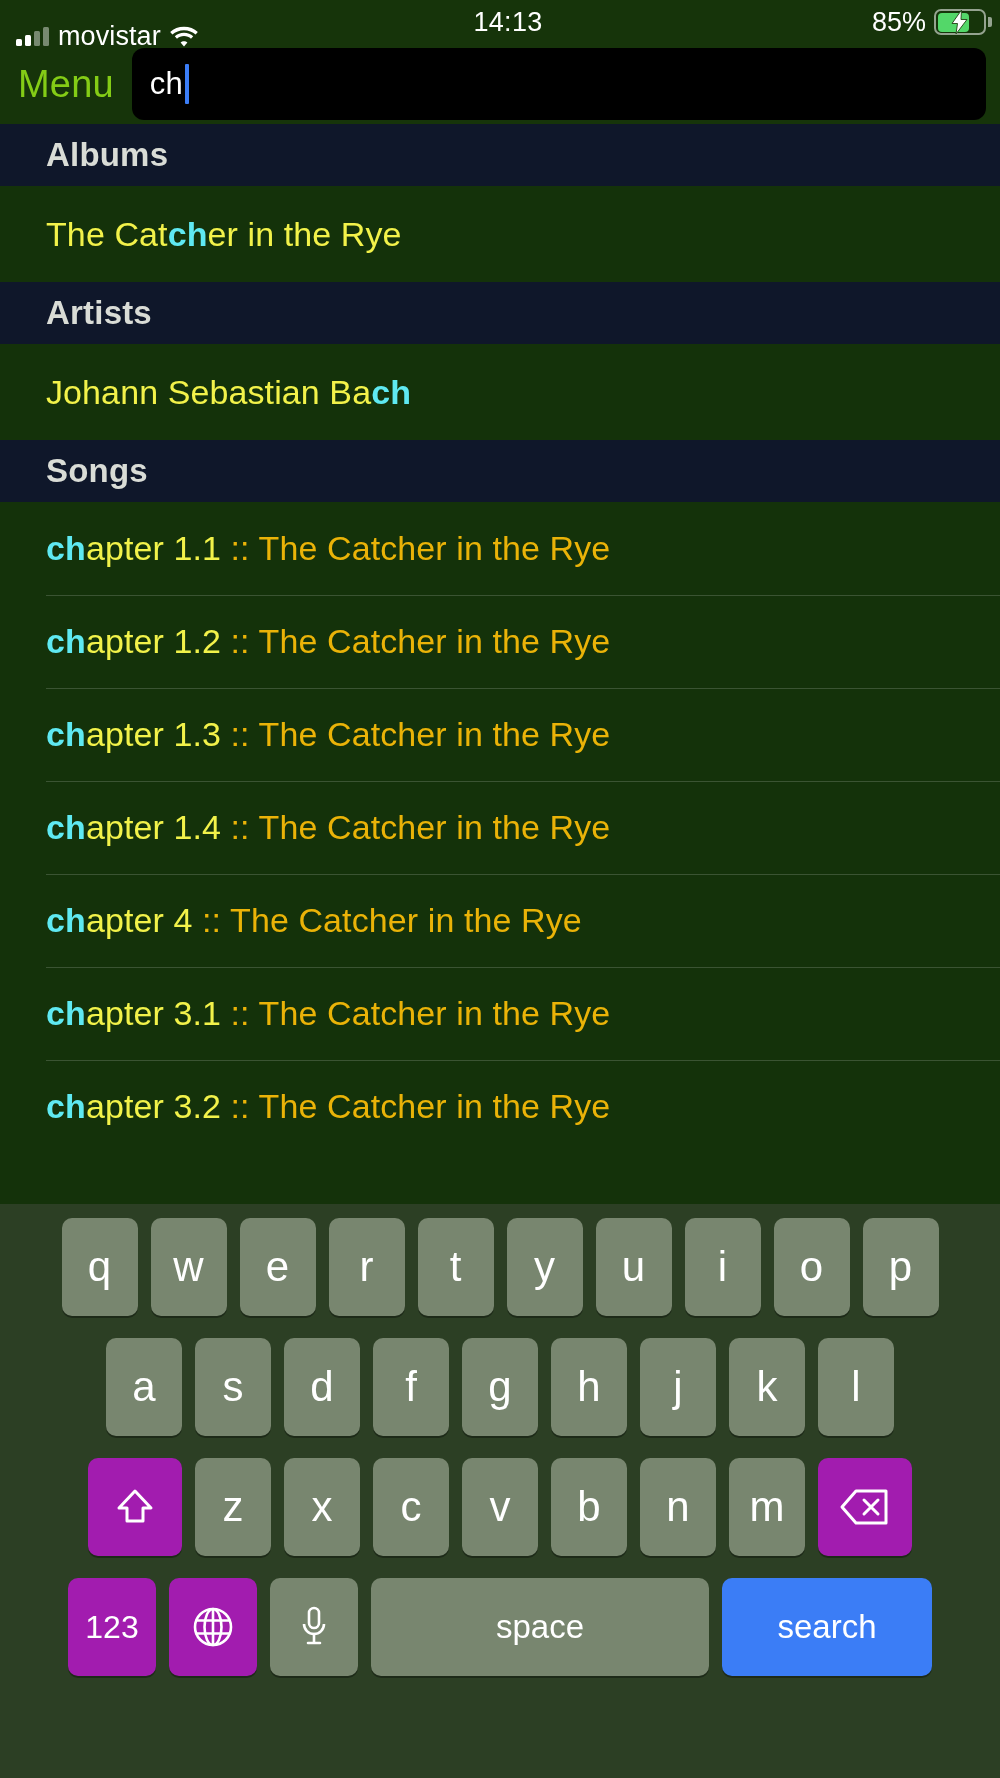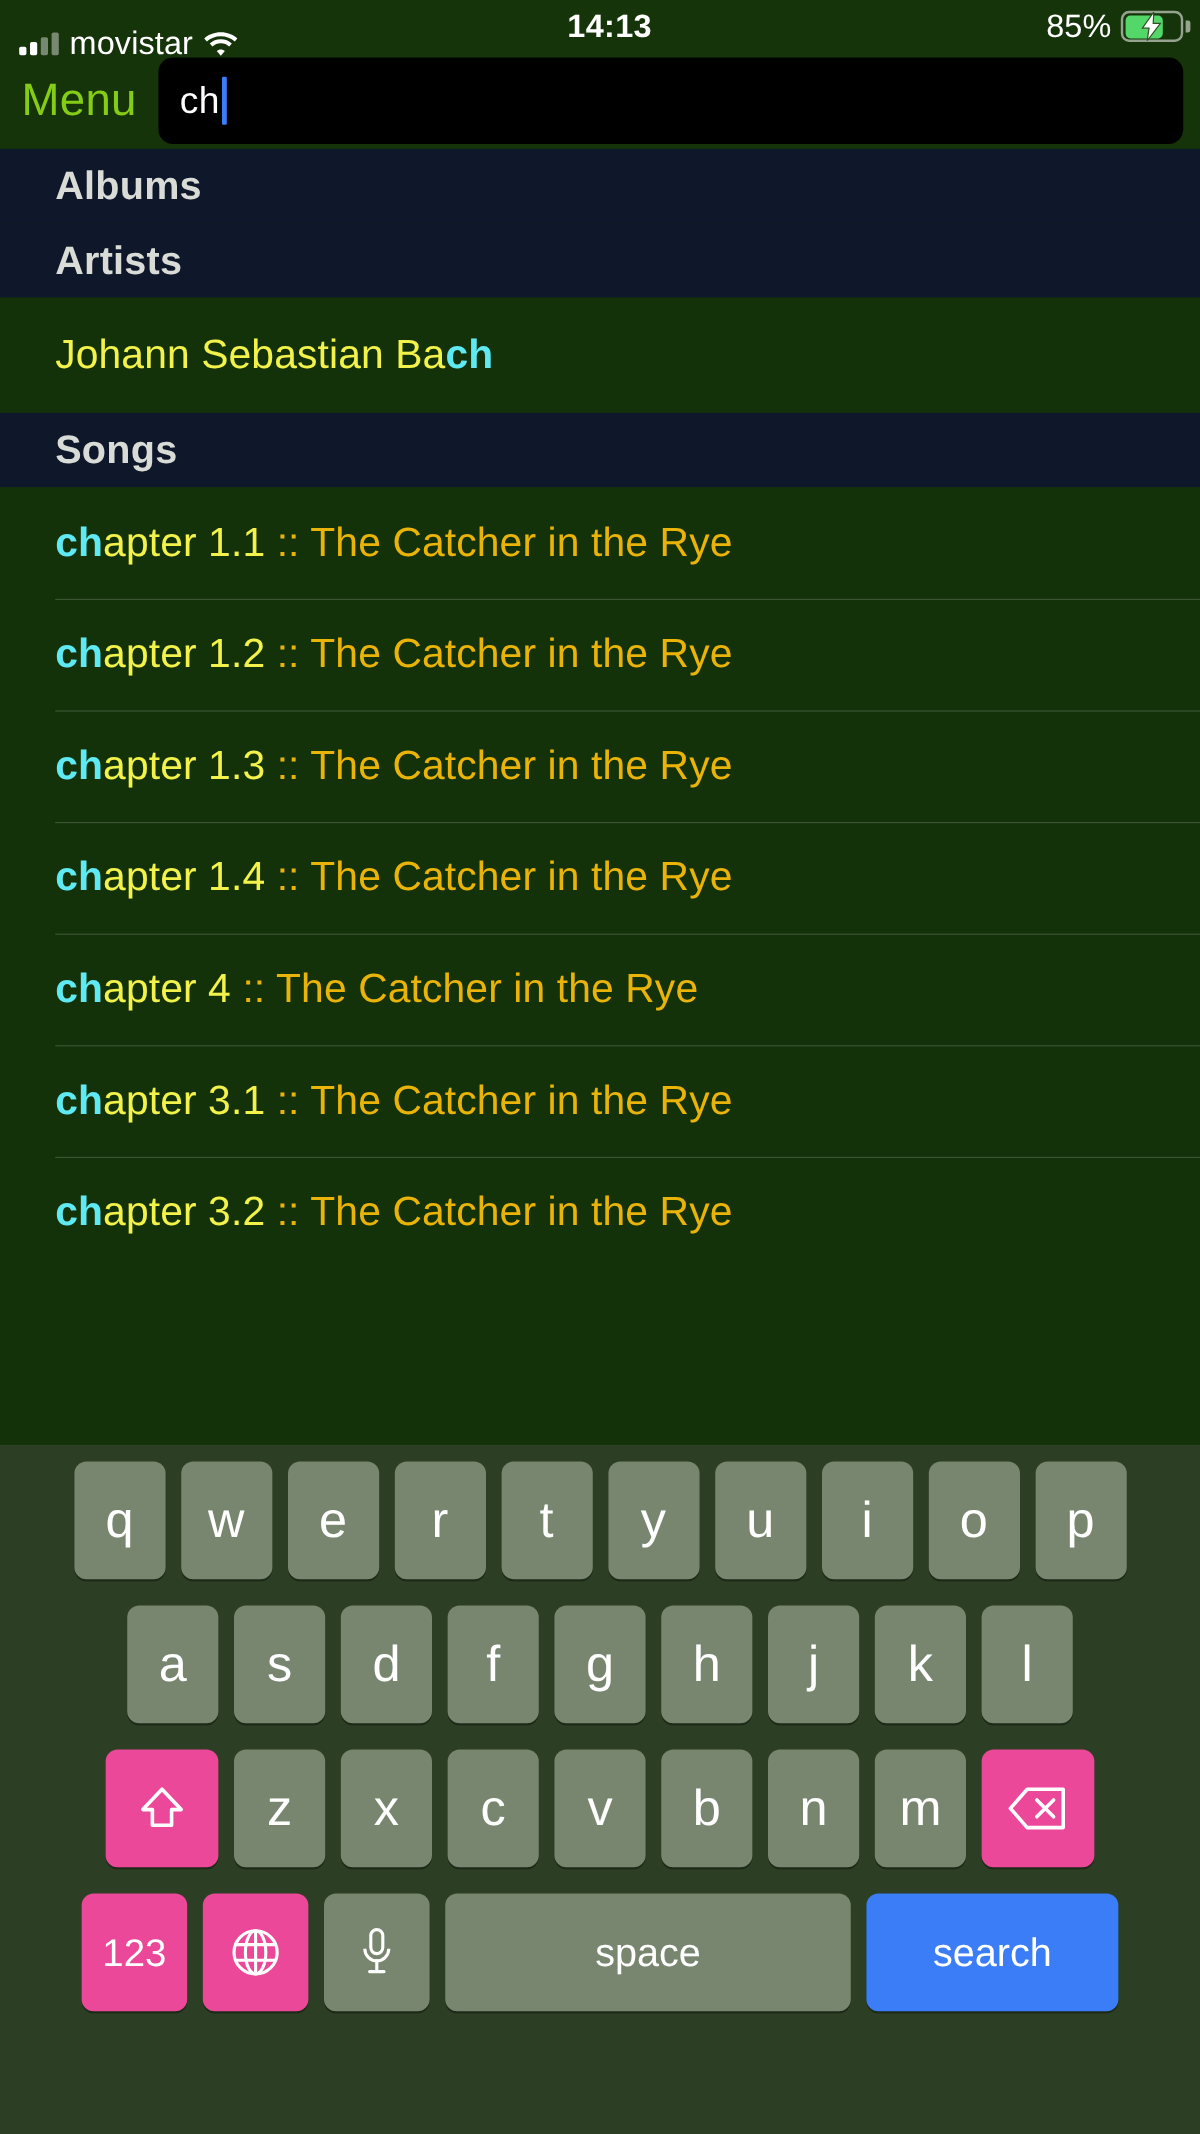--- a/index.html
+++ b/index.html
@@ -18,21 +18,21 @@
   }
   .sb-left{ position:absolute; left:16px; display:flex; align-items:center; gap:9px;margin-top:28px; }
   .bars{ display:flex; align-items:flex-end; gap:3px; height:20px; }
   .bars i{ display:block; width:6px; border-radius:1.5px; background:#ffffff; }
   .bars i.b1{ height:7px; }
   .bars i.b2{ height:11px; }
   .bars i.b3{ height:15px; opacity:.42; }
   .bars i.b4{ height:19px; opacity:.42; }
   .carrier{ font-size:27px; letter-spacing:.1px; }
   .wifi{ width:28px; height:21px; position:relative; }
-  .sb-center{ position:absolute; left:16px; right:0; text-align:center; font-size:27px; font-weight:700; letter-spacing:.3px; }
+  .sb-center{ position:absolute; left:16px; right:0; text-align:center; font-size:27px; font-weight:400; letter-spacing:.3px; }
   .sb-right{ position:absolute; right:14px; display:flex; align-items:center; gap:8px; }
   .batt-pct{ font-size:27px; }
   .batt{ position:relative; width:52px; height:26px; }
   .batt-body{
     position:absolute; inset:0; border:2.5px solid rgba(255,255,255,.55);
     border-radius:7px;
   }
   .batt-fill{
     position:absolute; left:3.5px; top:3.5px; bottom:3.5px; width:60%;
     background:#53d769; border-radius:4px;
@@ -96,21 +96,21 @@
   .krow.r3{ gap:13px; margin-bottom:22px; }
   .krow.r4{ gap:13px; }
   .key{
     background:#78866f; border-radius:10px;
     display:flex; align-items:center; justify-content:center;
     color:#ffffff; font-size:42px; font-weight:400;
     box-shadow:0 2px 0 rgba(0,0,0,.32);
     cursor:pointer; user-select:none;
   }
   .key.letter{ width:76px; height:98px; }
-  .key.dark{ background:#ec4899; }
+  .key.dark{ background:#a21caf; }
   .key.wide{ width:94px; height:98px; }
   .key.func{ width:88px; height:98px; font-size:32px; }
   .key.space{ width:338px; height:98px; font-size:33px; }
   .key.search{ width:210px; height:98px; background:#3b7df6; font-size:33px; }
   .r2{ padding:0 4px; }
   svg{ display:block; }
 </style>
 </head>
 <body>
 
@@ -154,20 +154,23 @@
     <div class="searchfield">
       <span class="searchtext">ch</span>
       <span class="caret"></span>
     </div>
   </div>
 
   <div class="results" id="results">
       <div class="section-header">
         <span>Albums</span>
       </div>
+      <div class="row tall">
+        <div class="rowtext"><span class="y">The Cat</span><span class="m">ch</span><span class="y">er in the Rye</span></div>
+      </div>
       <div class="section-header">
         <span>Artists</span>
       </div>
       <div class="row tall">
         <div class="rowtext"><span class="y">Johann Sebastian Ba</span><span class="m">ch</span></div>
       </div>
       <div class="section-header">
         <span>Songs</span>
       </div>
       <div class="row song">

